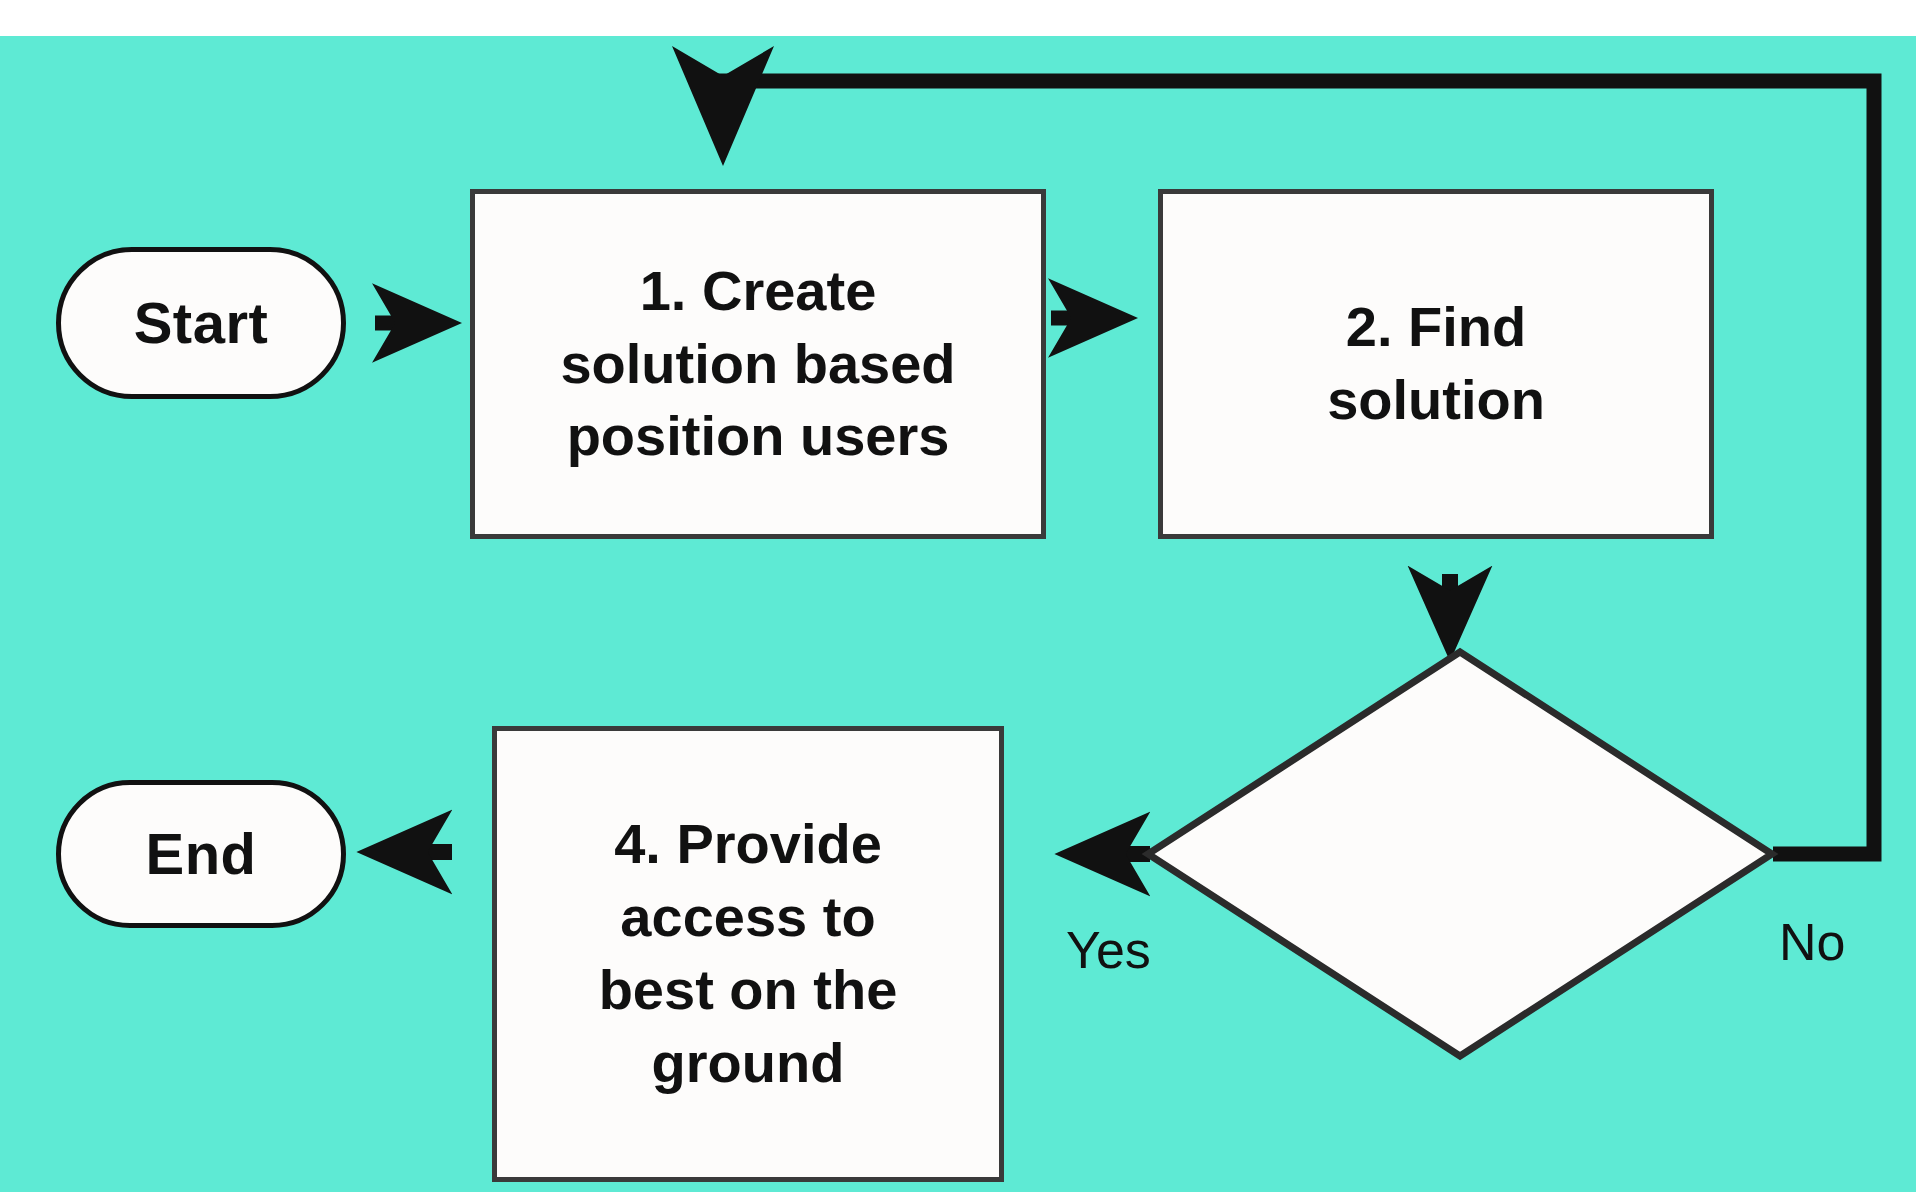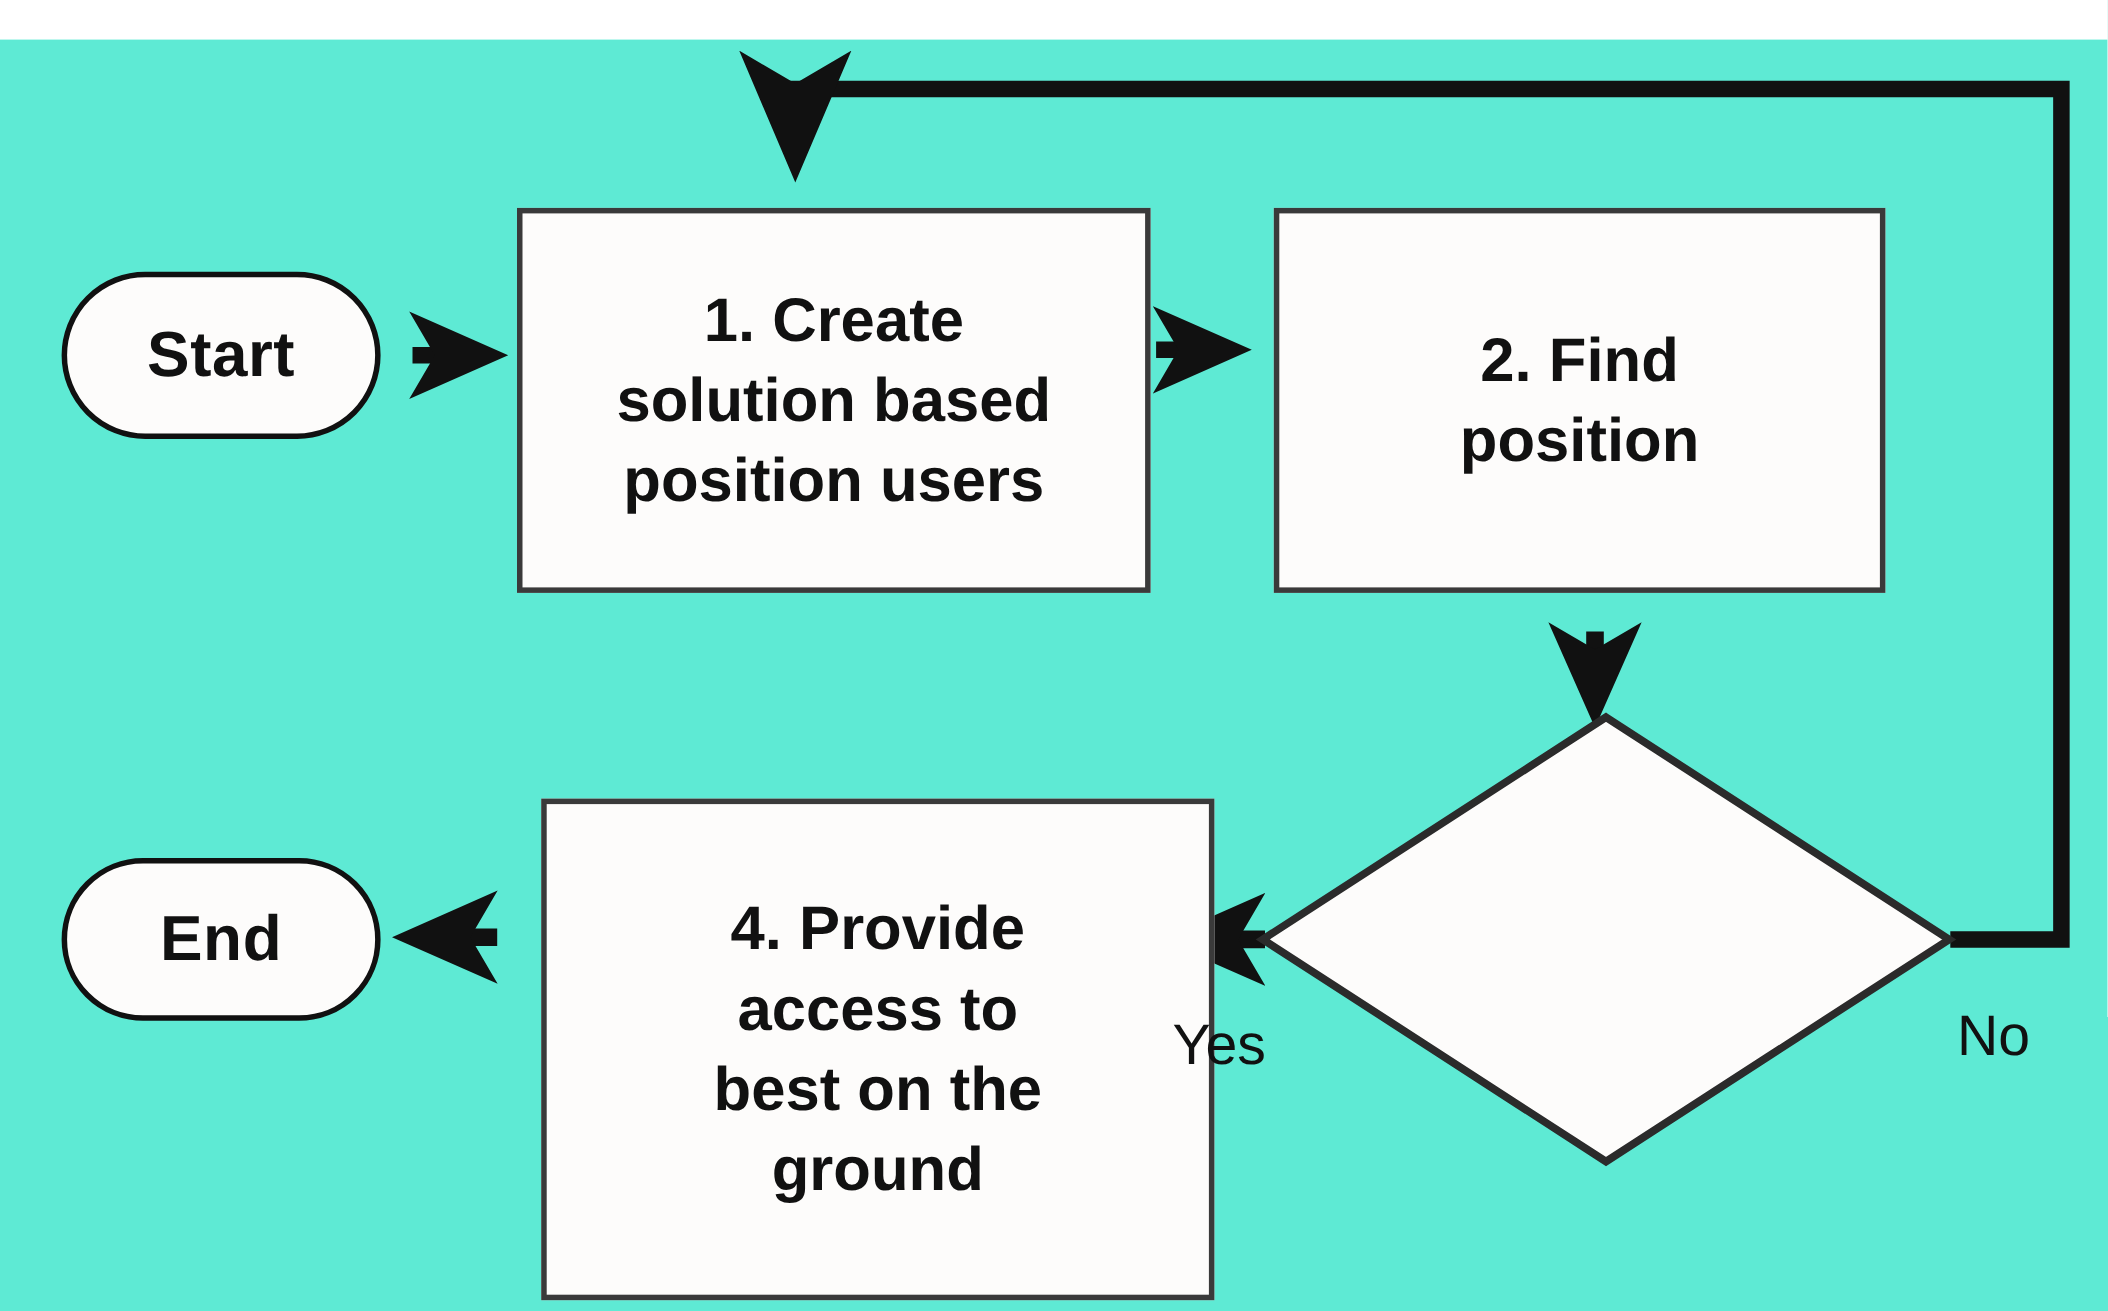--- a/index.html
+++ b/index.html
@@ -123,30 +123,30 @@
     <div>
       <span class="txt">1. Create</span>
       <span class="txt">solution based</span>
       <span class="txt">position users</span>
     </div>
   </div>
 
   <div class="node process" style="left:1158px; top:153px; width:556px; height:350px;">
     <div>
       <span class="txt">2. Find</span>
-      <span class="txt">position</span>
+      <span class="txt">solution</span>
     </div>
   </div>
 
   <svg style="position:absolute; left:1140px; top:608px; width:640px; height:420px;" viewBox="0 0 640 420">
     <polygon points="320,8 632,210 320,412 8,210" fill="#fdfcfb" stroke="#2b2b2b" stroke-width="7"></polygon>
   </svg>
 
 
-  <div class="node process" style="left:492px; top:690px; width:612px; height:456px;text-align:center;">
+  <div class="node process" style="left:492px; top:690px; width:512px; height:456px;text-align:center;">
     <div>
       <span class="txt">4. Provide</span>
       <span class="txt">access to</span>
       <span class="txt">best on the</span>
       <span class="txt">ground</span>
     </div>
   </div>
 
   <div class="node terminator" style="left:56px; top:744px; width:290px; height:148px;">
     <span>End</span>

